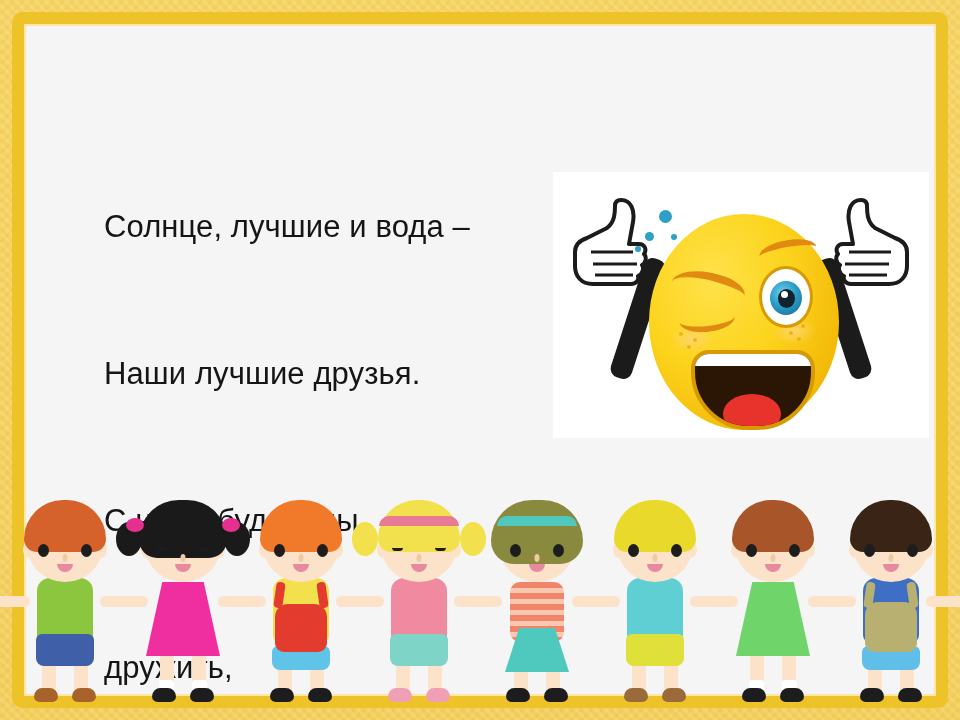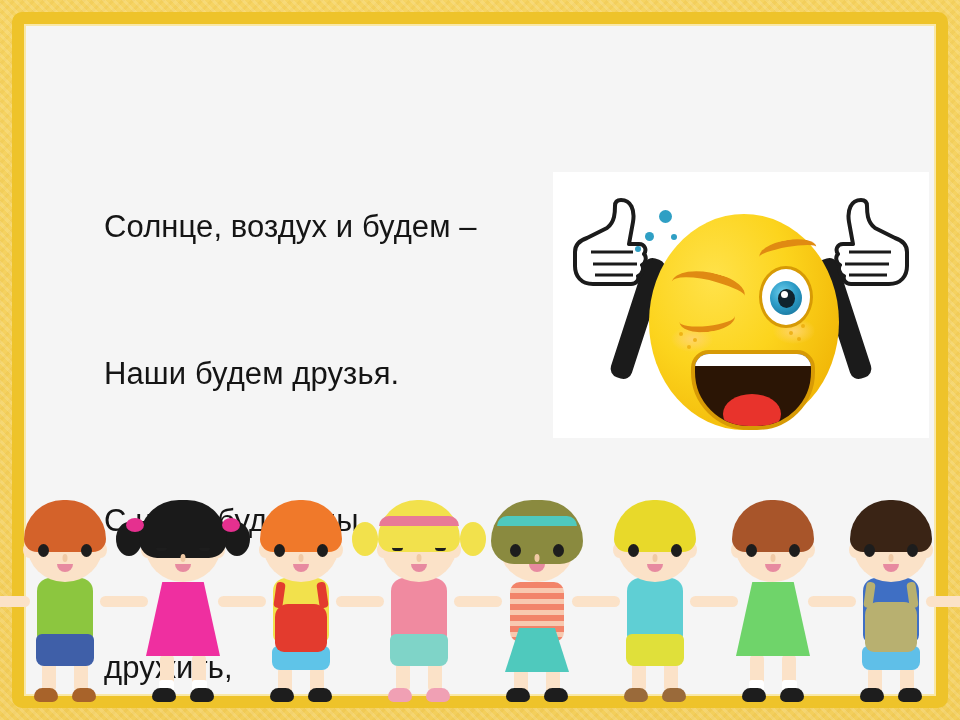--- a/index.html
+++ b/index.html
@@ -128,22 +128,22 @@
 </style>
 </head>
 <body>
 
 <div id="slide">
 
   <div id="frame-border"></div>
   <div id="frame-inner"></div>
 
   <div id="poem">
-    <span class="ln">Солнце, воздух и будем –</span>
-    <span class="ln">Наши будем друзья.</span>
+    <span class="ln">Солнце, лучшие и вода –</span>
+    <span class="ln">Наши лучшие друзья.</span>
     <span class="ln">С ними будем мы</span>
     <span class="ln">дружить,</span>
     
     
   </div>
 
   <div id="smiley-box">
     <div id="smiley-stage">
       <div class="arm l"></div>
       <div class="arm r"></div>

